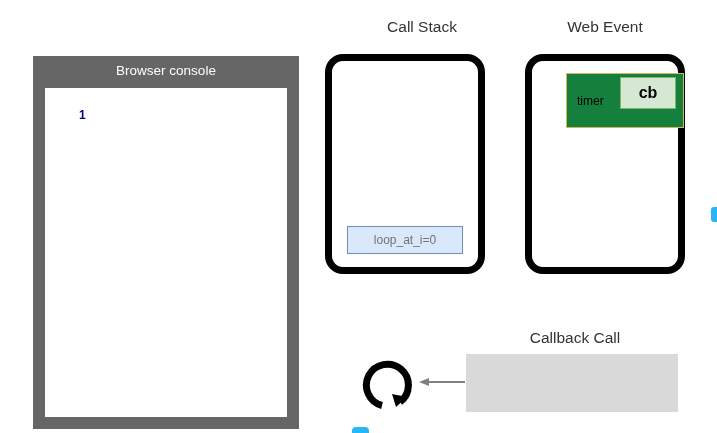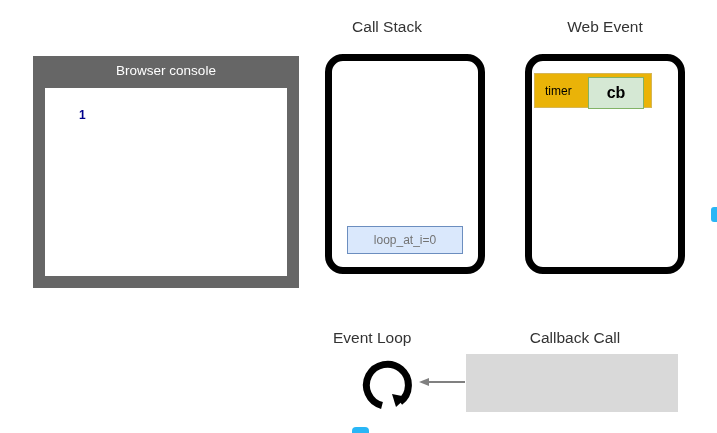--- a/index.html
+++ b/index.html
@@ -23,21 +23,21 @@
     width: 717px;
     height: 433px;
   }
 
   
   .console-panel {
     position: absolute;
     left: 33px;
     top: 56px;
     width: 266px;
-    height: 232px;
+    height: 373px;
     background: #666666;
     box-sizing: border-box;
   }
   .console-title {
     position: absolute;
     left: 0;
     top: 0;
     width: 100%;
     height: 30px;
     line-height: 30px;
@@ -66,21 +66,21 @@
   }
 
   
   .sec-title {
     position: absolute;
     color: #333333;
     font-size: 15.5px;
     white-space: nowrap;
     text-align: center;
   }
-  #title-call-stack { left: 307px; top: 18px; width: 160px; }
+  #title-call-stack { left: 342px; top: 18px; width: 160px; }
   #title-web-apis   { left: 525px; top: 18px; width: 160px; }
   #title-event-loop { left: 333px; top: 329px; width: 120px; text-align: left; }
   #title-callback-queue { left: 470px; top: 329px; width: 210px; }
 
   
   .thick-box {
     position: absolute;
     background: #ffffff;
     border: 7px solid #000000;
     border-radius: 18px;
@@ -105,25 +105,25 @@
   #frame-loop {
     left: 347px;
     top: 226px;
     width: 116px;
     height: 28px;
   }
 
   
   .webapi-task {
     position: absolute;
-    left: 534px;
+    left: 566px;
     top: 73px;
     width: 118px;
-    height: 35px;
-    background: #eab308;
+    height: 55px;
+    background: #15803d;
     border: 1px solid #d6b656;
     box-sizing: border-box;
   }
   .webapi-task-label {
     position: absolute;
     left: 10px;
     top: 0;
     height: 100%;
     display: flex;
     align-items: center;
@@ -211,21 +211,20 @@
   <div class="thick-box" id="call-stack-box"></div>
   <div class="stack-frame" id="frame-loop">loop_at_i=0</div>
 
   <div class="sec-title" id="title-web-apis">Web Event</div>
   <div class="thick-box" id="web-apis-box"></div>
   <div class="webapi-task">
     <span class="webapi-task-label">timer</span>
     <span class="webapi-cb">cb</span>
   </div>
 
-  <div class="sec-title" id="title-event-loop">Event Loop</div>
   <svg id="event-loop-icon" viewBox="0 0 56 52">
     <path d="M 20 47.5
              A 21 21 0 1 1 38 44" fill="none" stroke="#000000" stroke-width="7" stroke-linecap="butt"></path>
     <polygon points="30,36 45,39 34,49" fill="#000000"></polygon>
   </svg>
 
   <svg id="queue-to-loop-arrow" viewBox="0 0 48 16">
     <line x1="47" y1="8" x2="10" y2="8" stroke="#808080" stroke-width="2"></line>
     <polygon points="1,8 11,4 11,12" fill="#808080"></polygon>
   </svg>

